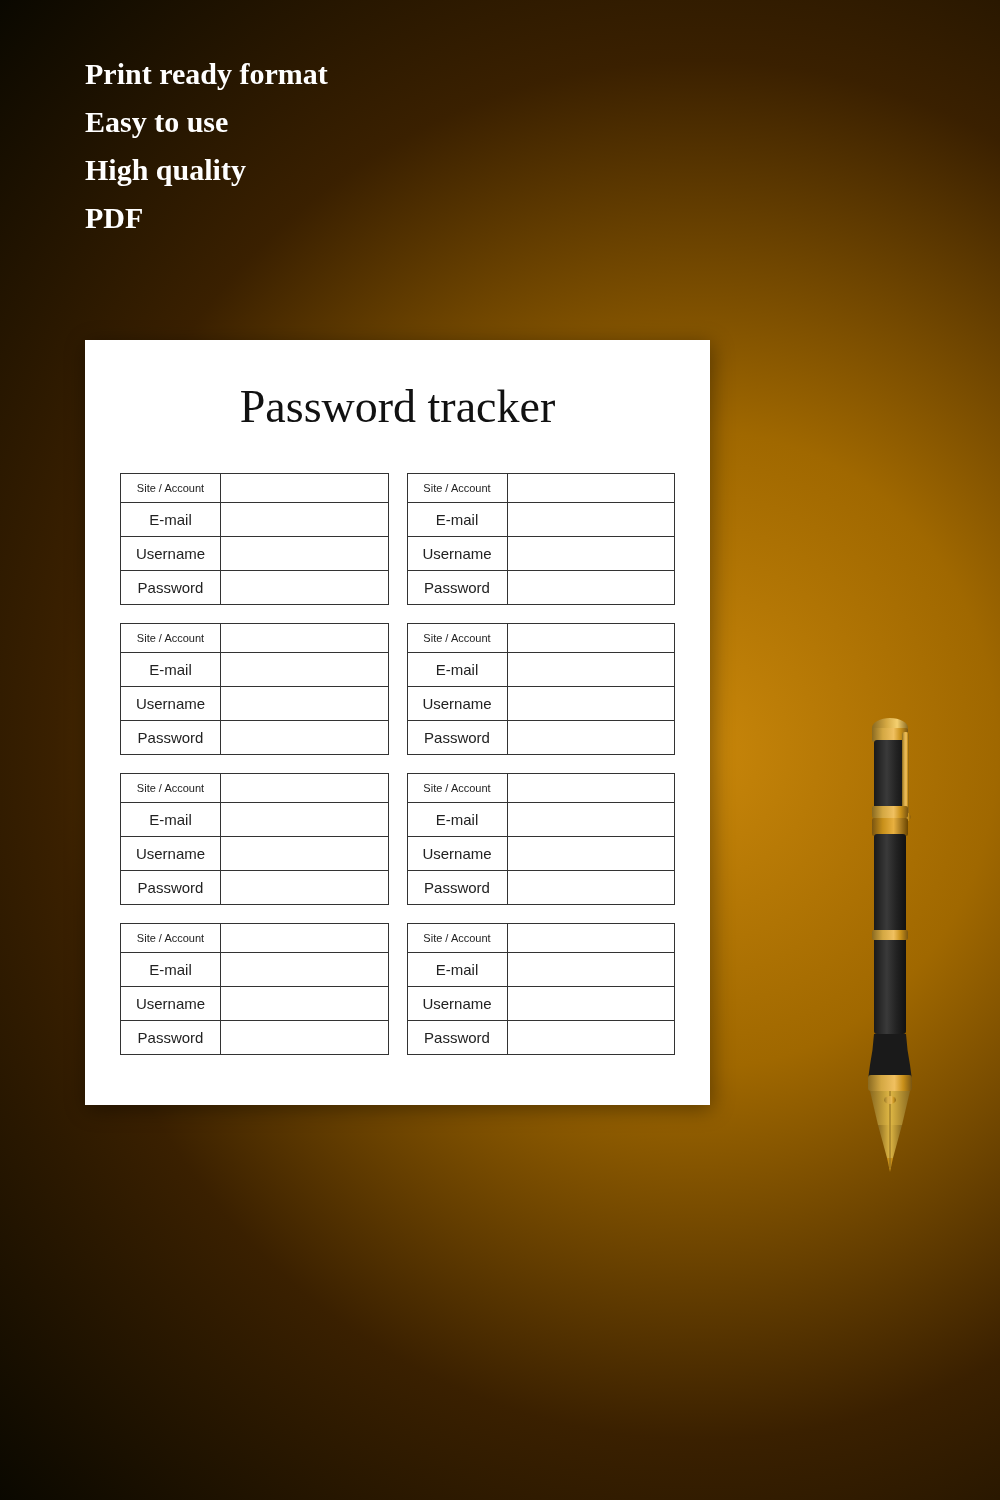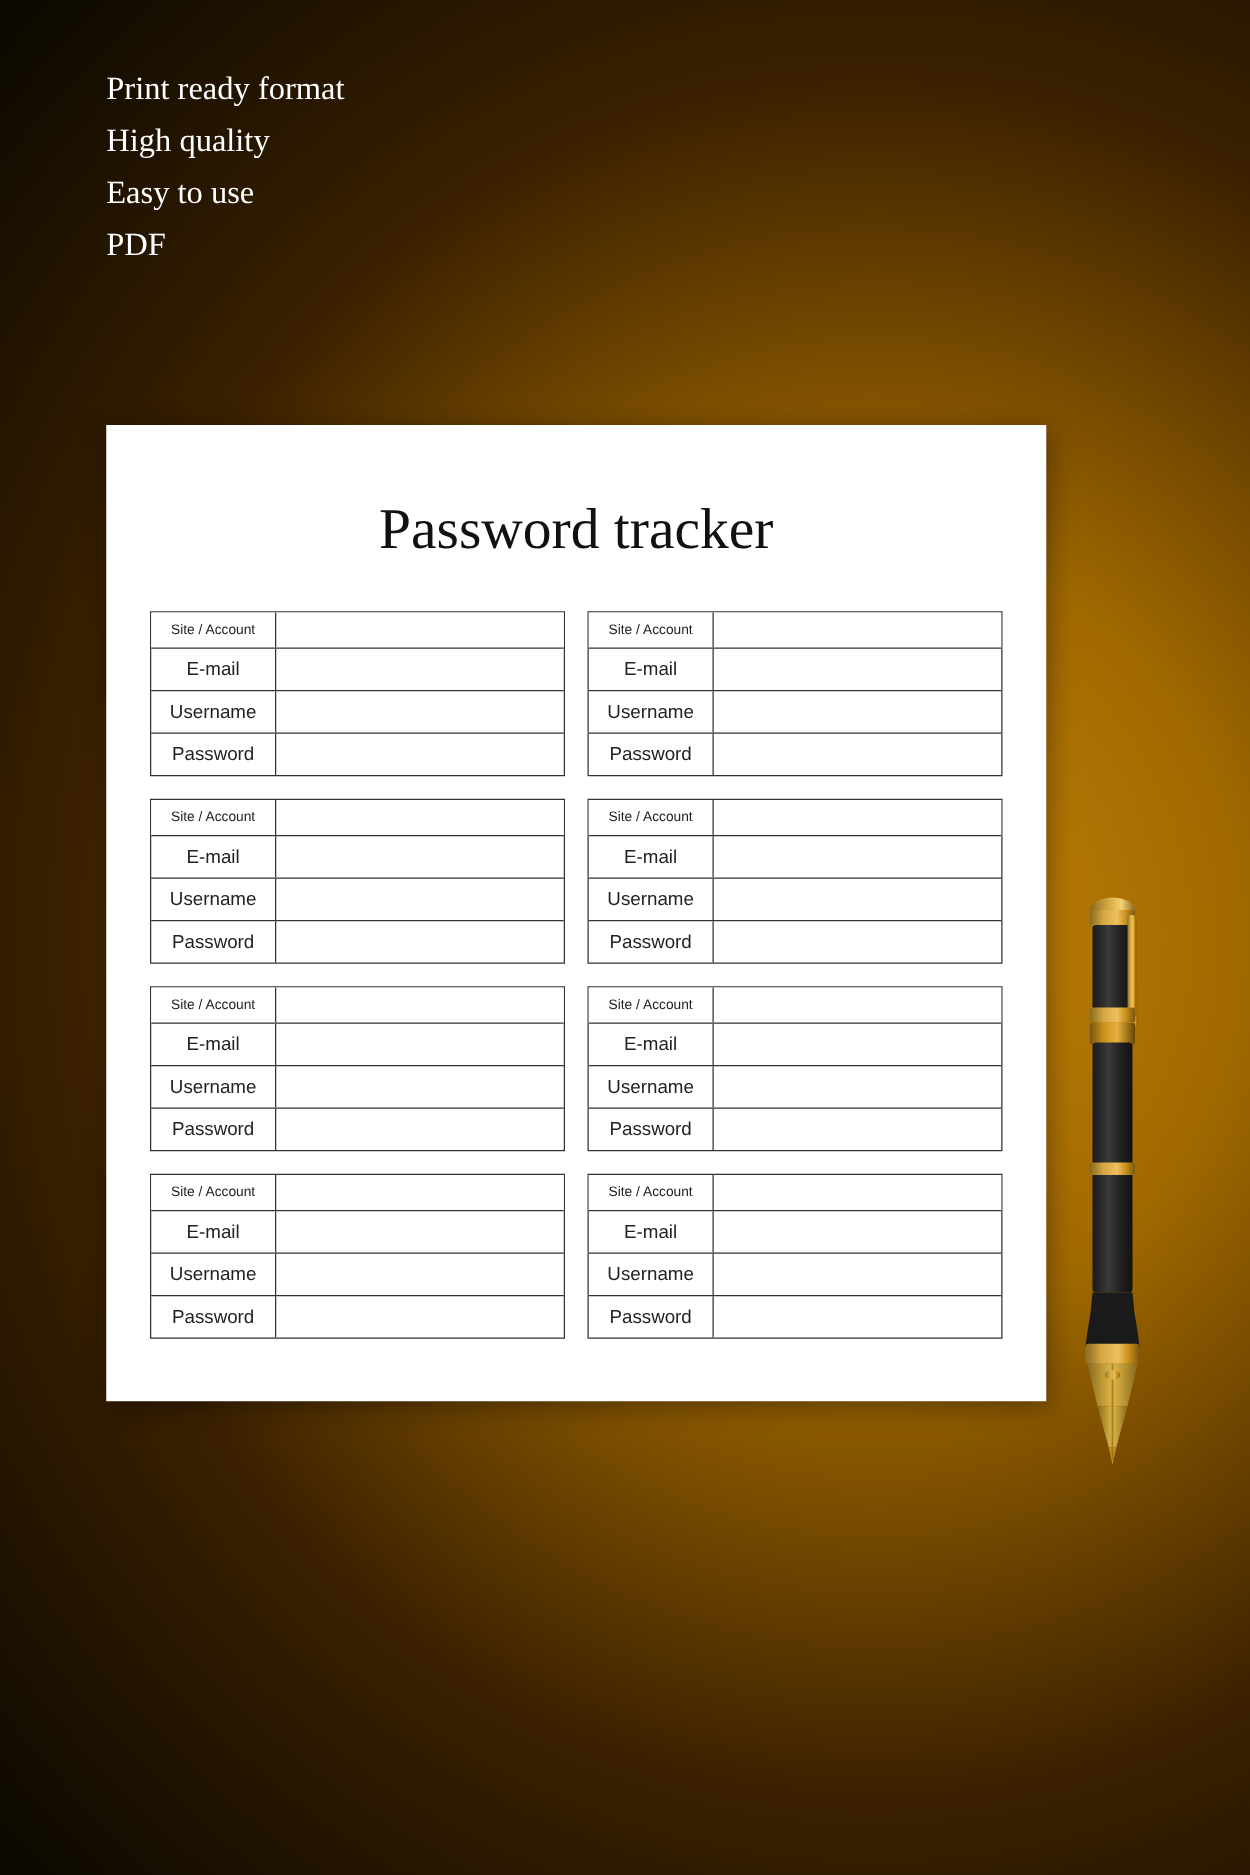--- a/index.html
+++ b/index.html
@@ -16,31 +16,31 @@
     .features-list {
       position: absolute;
       top: 50px;
       left: 85px;
       color: #ffffff;
       font-size: 28px;
       line-height: 1.6;
     }
 
     .features-list p {
-      font-size: 26px;
-      font-weight: 400;
+      font-size: 30px;
+      font-weight: 700;
     }
 
     .paper-container {
       position: absolute;
       top: 340px;
       left: 85px;
-      width: 752px;
+      width: 625px;
       background: #ffffff;
-      padding: 56px 35px 50px 35px;
+      padding: 40px 35px 50px 35px;
       box-shadow: 2px 4px 20px rgba(0,0,0,0.4);
     }
 
     .paper-title {
       text-align: center;
       font-size: 46px;
       font-weight: 400;
       color: #111111;
       margin-bottom: 40px;
       font-family: Georgia, serif;
@@ -106,22 +106,22 @@
     .pen-svg {
       width: 100%;
       height: 100%;
     }
   </style>
 </head>
 <body>
 
 <div class="features-list">
   <p>Print ready format</p>
+  <p>Easy to use</p>
   <p>High quality</p>
-  <p>Easy to use</p>
   <p>PDF</p>
 </div>
 
 <div class="paper-container">
   <h1 class="paper-title">Password tracker</h1>
 
   <div class="cards-grid">
 
     <div class="password-card">
       <div class="card-row header-row">

